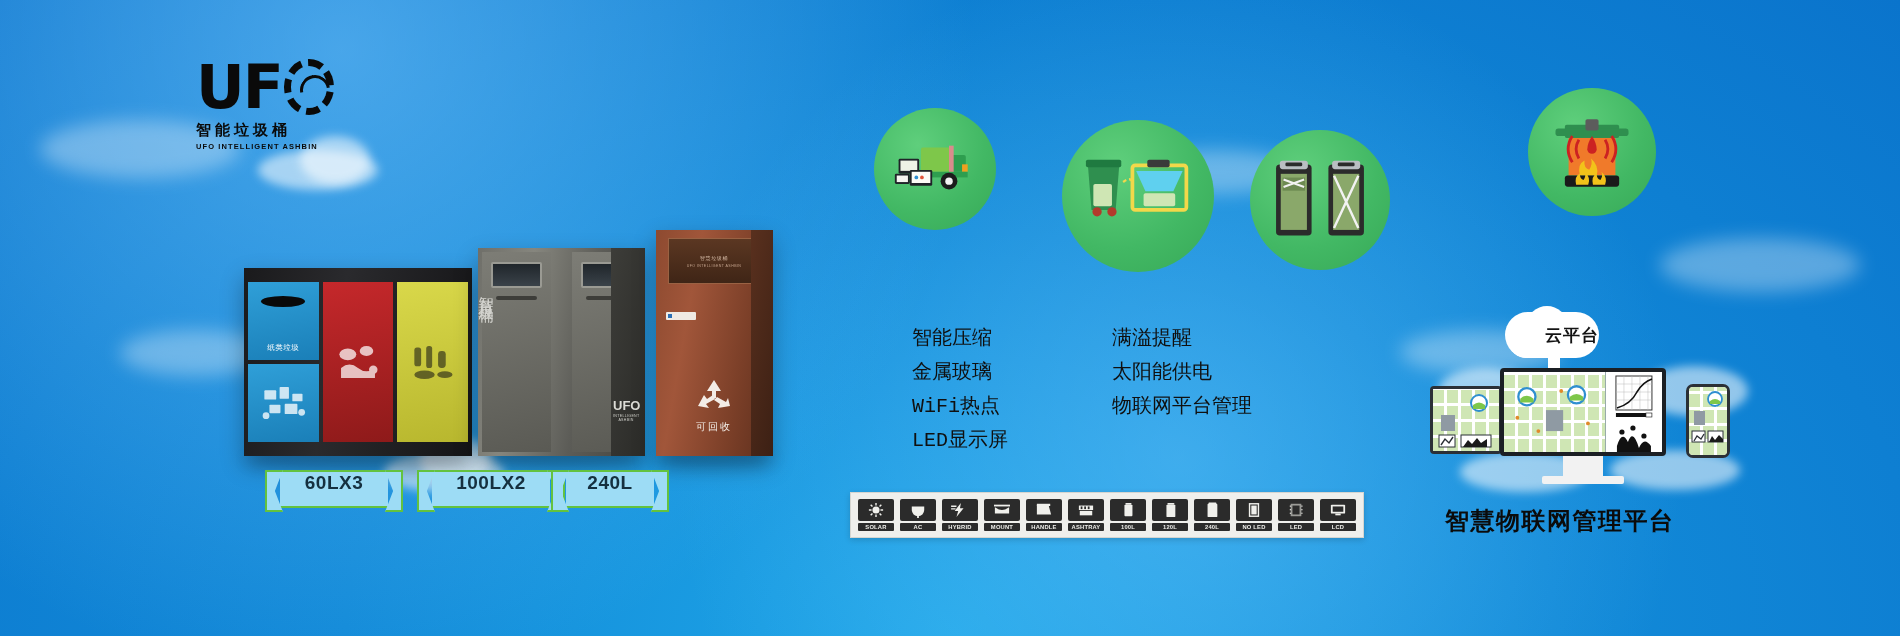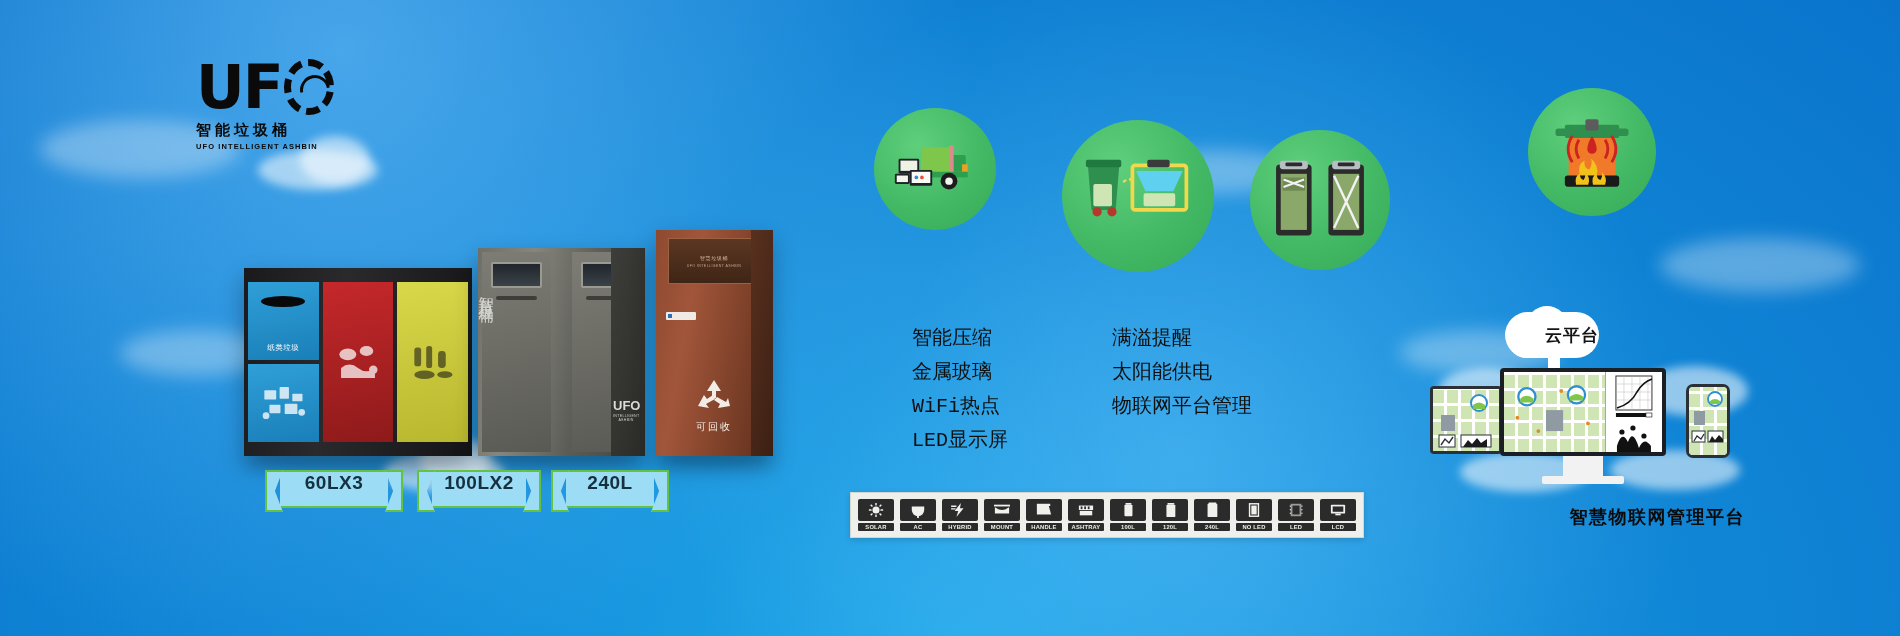--- a/index.html
+++ b/index.html
@@ -209,22 +209,22 @@
   }
   .map-fill {
     position:absolute; inset:0;
     background:
       repeating-linear-gradient(90deg,transparent 0 11px,#fff 11px 14px),
       repeating-linear-gradient(0deg,transparent 0 13px,#fff 13px 16px),
       #cfe6b4;
   }
   .chart-pane { position:absolute; right:0; top:0; width:36%; height:100%; background:#fff; border-left:1px solid #9aa; }
   #caption-platform {
-    position:absolute; left:1445px; top:505px; width:300px; text-align:right;
-    font-size:18px; font-weight:700; color:#0b0b0b; letter-spacing:1.5px;
+    position:absolute; left:1445px; top:505px; width:300px; text-align:left;
+    font-size:24px; font-weight:700; color:#0b0b0b; letter-spacing:1.5px;
   }
 </style>
 </head>
 <body>
 
 <div id="stage">
 
   <div class="cloud faint" style="left:40px;top:120px;width:200px;height:58px;"></div>
   <div class="cloud soft" style="left:258px;top:150px;width:120px;height:40px;"></div>
   <div class="cloud soft" style="left:300px;top:136px;width:70px;height:48px;"></div>
@@ -313,21 +313,21 @@
       </div>
       <div class="side">
         <div id="dbl-logo">
           <div class="l1">UFO</div>
           <div class="l2">INTELLIGENT ASHBIN</div>
         </div>
       </div>
     </div>
     <div id="dbl-vtext" style="left:-2px;">智慧垃圾桶</div>
   </div>
-  <div class="ribbon" style="left:432px;top:470px;width:94px;">
+  <div class="ribbon" style="left:432px;top:470px;width:118px;">
     <span>100LX2</span>
   </div>
 
   <div class="bin-group" id="bin-brown">
     <div class="shell">
       <div id="brown-screen">
         <div class="t1">智慧垃圾桶</div>
         <div class="t2">UFO INTELLIGENT ASHBIN</div>
       </div>
       <div id="brown-card"></div>

